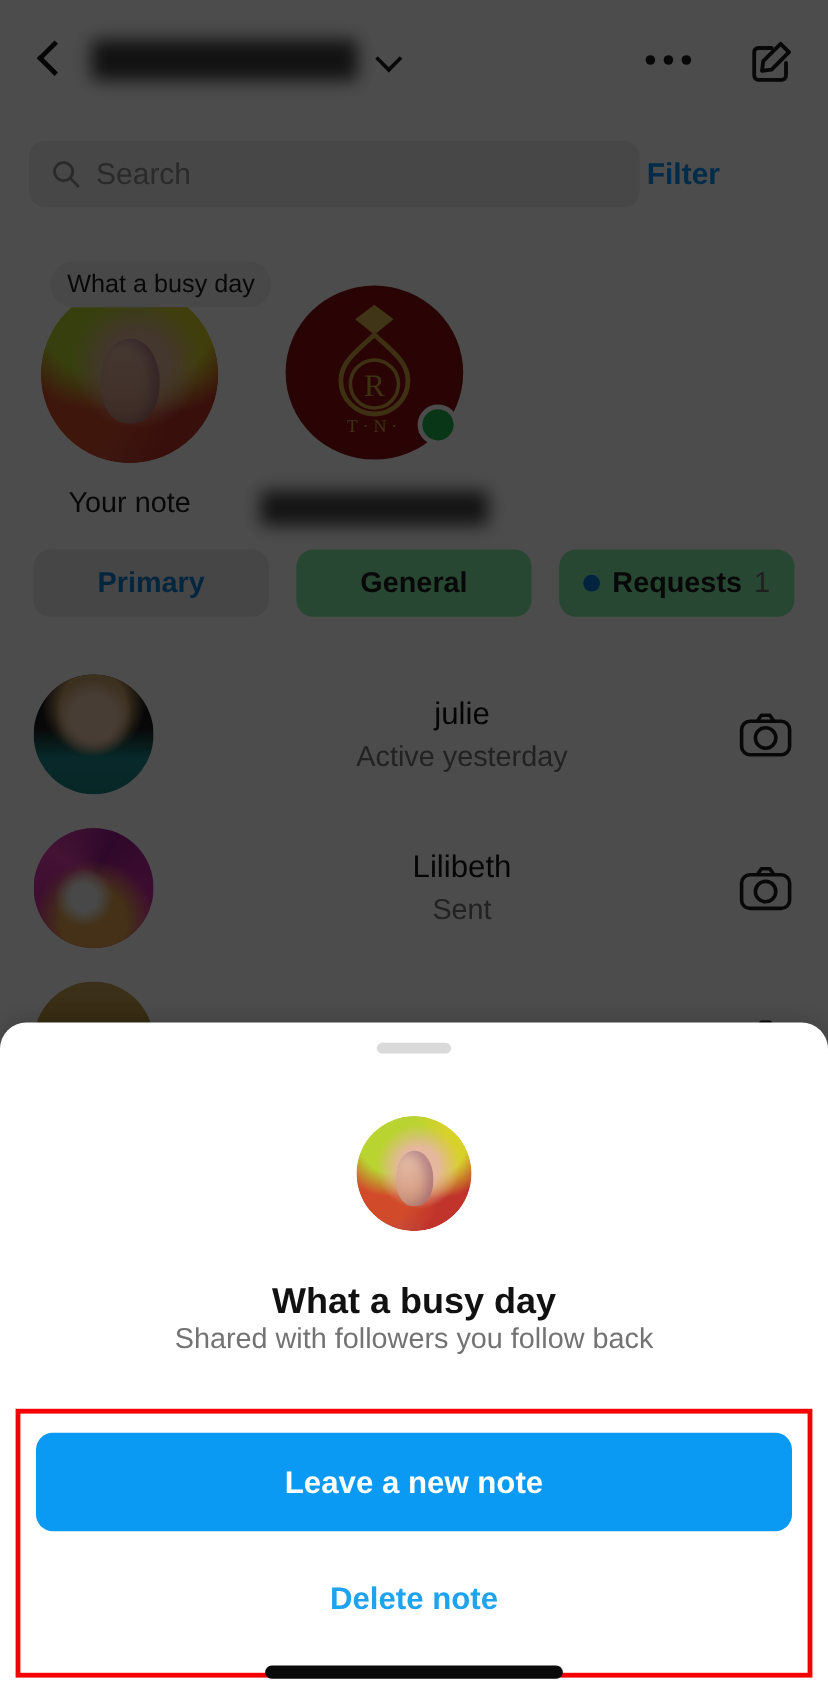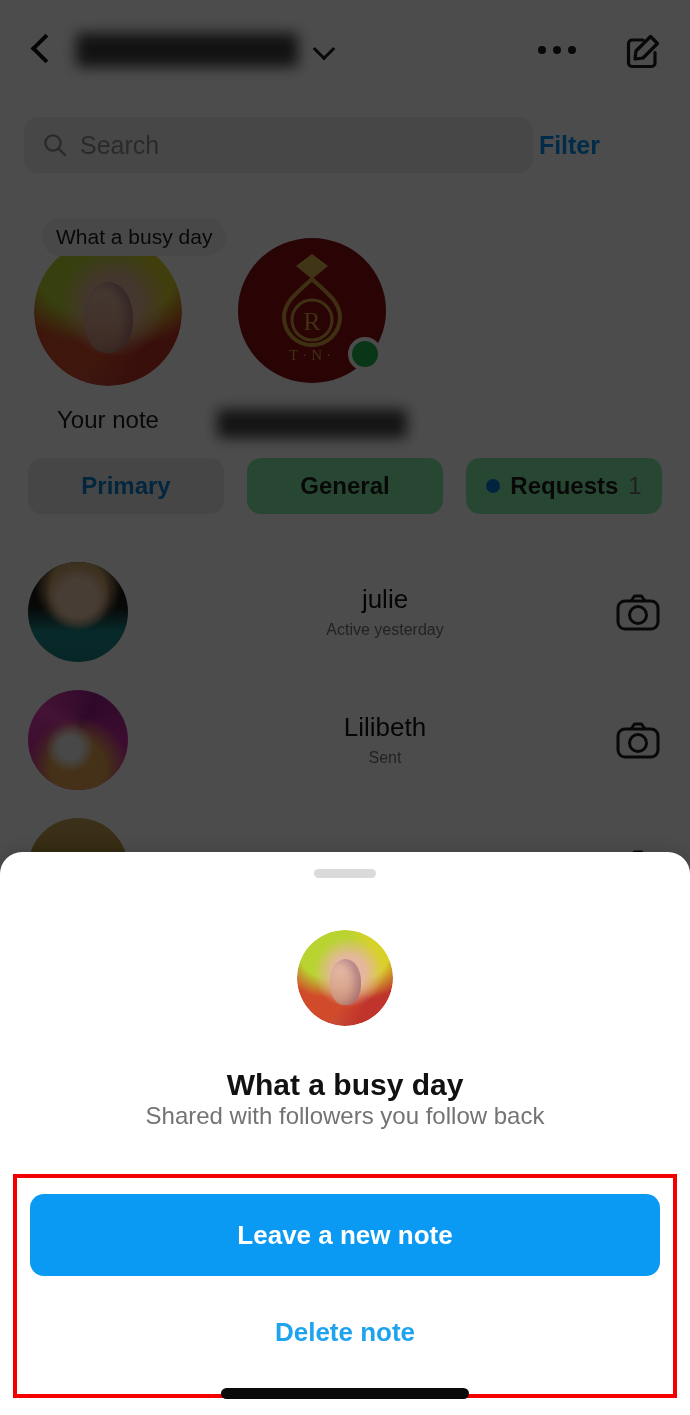--- a/index.html
+++ b/index.html
@@ -165,21 +165,21 @@
       radial-gradient(circle at 50% 78%, #e4a34d 0 30%, rgba(228,163,77,0) 55%),
       conic-gradient(from 210deg at 50% 40%, #c0209c, #e23fae, #9b1d8c, #d22ea4, #c0209c);
   }
   .av-shawn {
     width:100%; height:100%;
     background:
       linear-gradient(180deg,#c8a558 0%, #b8933f 30%, #2f6fa8 62%, #2a5f95 100%);
   }
   .chat-text { margin-left:28px; flex:1 1 auto; }
   .chat-name { font-size:26px; color:#111111; line-height:1.28; }
-  .chat-sub { font-size:16px; color:#737373; line-height:1.3; margin-top:3px; }
+  .chat-sub { font-size:24px; color:#737373; line-height:1.3; margin-top:3px; }
   .camera-icon { width:48px; height:48px; flex:0 0 auto; }
 
   
   #bottom-sheet {
     position:absolute; left:0; bottom:0; width:690px; height:563px;
     background:#ffffff; border-radius:22px 22px 0 0;
     z-index:60;
     box-shadow:0 -3px 14px rgba(0,0,0,.12);
   }
   .sheet-handle {

